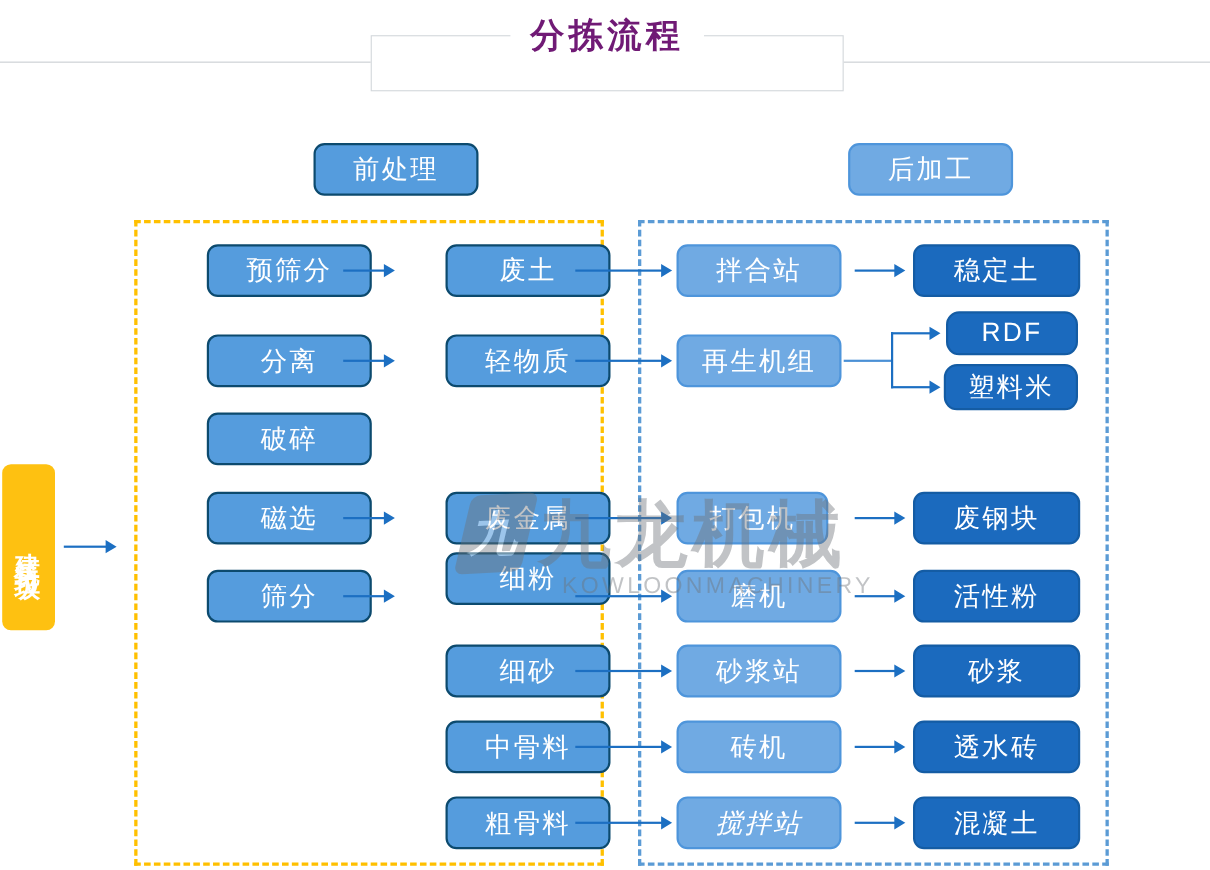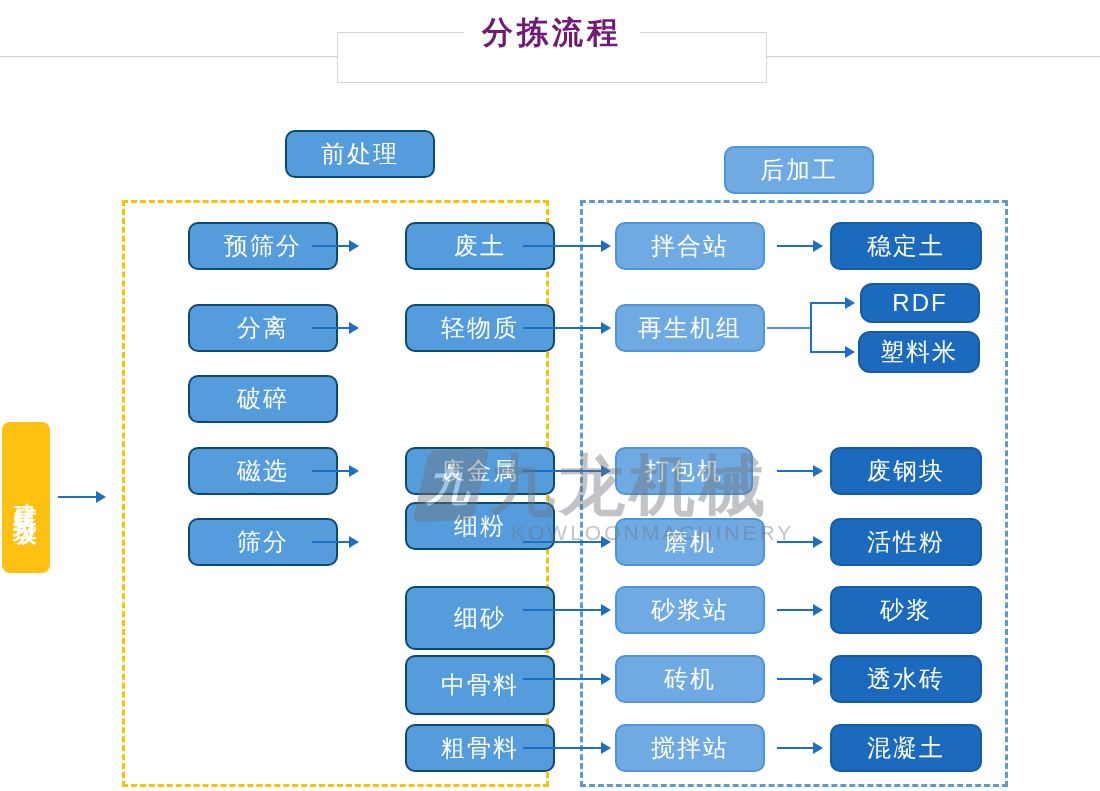--- a/index.html
+++ b/index.html
@@ -53,49 +53,49 @@
 <body>
 
 <div class="canvas">
 
   <div class="top-rule"></div>
   <div class="title-frame">
     <div class="page-title">分拣流程</div>
   </div>
 
   <div class="node n-med" style="left:248px;top:130px;width:150px;height:48px;">前处理</div>
-  <div class="node n-light" style="left:724px;top:130px;width:150px;height:48px;margin-top:16px;">后加工</div>
+  <div class="node n-light" style="left:771px;top:130px;width:150px;height:48px;">后加工</div>
 
   <div class="dash dash-yellow" style="left:122px;top:200px;width:427px;height:587px;"></div>
   <div class="dash dash-blue" style="left:580px;top:200px;width:428px;height:587px;"></div>
 
   <div class="source">建筑垃圾</div>
   <div class="arrow" style="left:58px;top:496px;width:39px;"></div>
 
   <div class="node n-med" style="left:151px;top:222px;width:150px;height:48px;">预筛分</div>
   <div class="node n-med" style="left:151px;top:304px;width:150px;height:48px;">分离</div>
   <div class="node n-med" style="left:151px;top:375px;width:150px;height:48px;">破碎</div>
   <div class="node n-med" style="left:151px;top:447px;width:150px;height:48px;">磁选</div>
   <div class="node n-med" style="left:151px;top:518px;width:150px;height:48px;">筛分</div>
 
   <div class="node n-med" style="left:368px;top:222px;width:150px;height:48px;text-align:center;">废土</div>
   <div class="node n-med" style="left:368px;top:304px;width:150px;height:48px;">轻物质</div>
   <div class="node n-med" style="left:368px;top:447px;width:150px;height:48px;">废金属</div>
   <div class="node n-med" style="left:368px;top:502px;width:150px;height:48px;">细粉</div>
-  <div class="node n-med" style="left:368px;top:586px;width:150px;height:64px;">细砂</div>
-  <div class="node n-med" style="left:368px;top:655px;width:150px;height:60px;">中骨料</div>
+  <div class="node n-med" style="left:368px;top:586px;width:150px;height:48px;">细砂</div>
+  <div class="node n-med" style="left:368px;top:655px;width:150px;height:48px;">中骨料</div>
   <div class="node n-med" style="left:368px;top:724px;width:150px;height:48px;">粗骨料</div>
 
   <div class="node n-light" style="left:615px;top:222px;width:150px;height:48px;">拌合站</div>
   <div class="node n-light" style="left:615px;top:304px;width:150px;height:48px;">再生机组</div>
   <div class="node n-light" style="left:615px;top:447px;width:138px;height:48px;">打包机</div>
   <div class="node n-light" style="left:615px;top:586px;width:150px;height:48px;">砂浆站</div>
   <div class="node n-light" style="left:615px;top:518px;width:150px;height:48px;">磨机</div>
   <div class="node n-light" style="left:615px;top:655px;width:150px;height:48px;">砖机</div>
-  <div class="node n-light" style="left:615px;top:724px;width:150px;height:48px;">搅拌站</div>
+  <div class="node n-light" style="left:615px;top:724px;width:150px;height:48px;font-style:italic;">搅拌站</div>
 
   <div class="node n-dark" style="left:830px;top:222px;width:152px;height:48px;">稳定土</div>
   <div class="node n-dark" style="left:860px;top:283px;width:120px;height:40px;border-radius:12px;">RDF</div>
   <div class="node n-dark" style="left:858px;top:331px;width:122px;height:42px;border-radius:12px;font-family:Liberation Serif, serif;">塑料米</div>
   <div class="node n-dark" style="left:830px;top:447px;width:152px;height:48px;">废钢块</div>
   <div class="node n-dark" style="left:830px;top:518px;width:152px;height:48px;">活性粉</div>
   <div class="node n-dark" style="left:830px;top:586px;width:152px;height:48px;">砂浆</div>
   <div class="node n-dark" style="left:830px;top:655px;width:152px;height:48px;">透水砖</div>
   <div class="node n-dark" style="left:830px;top:724px;width:152px;height:48px;">混凝土</div>
 

